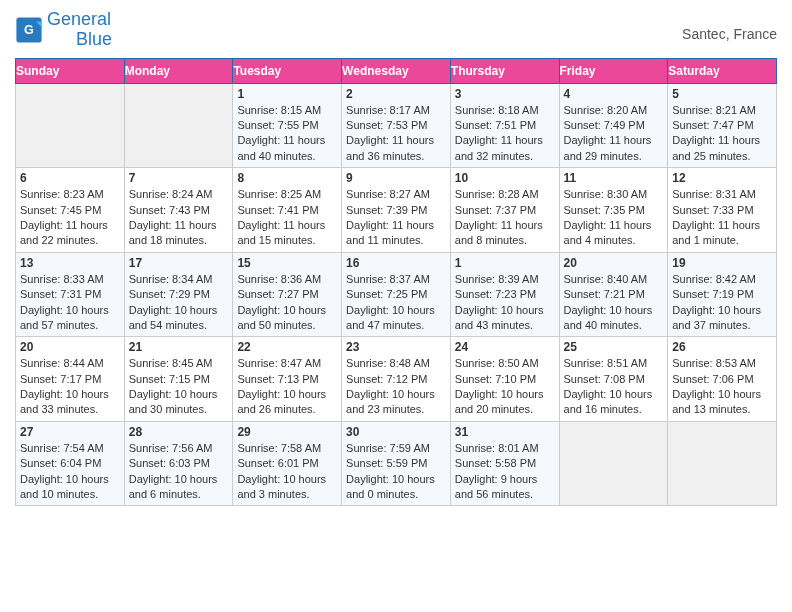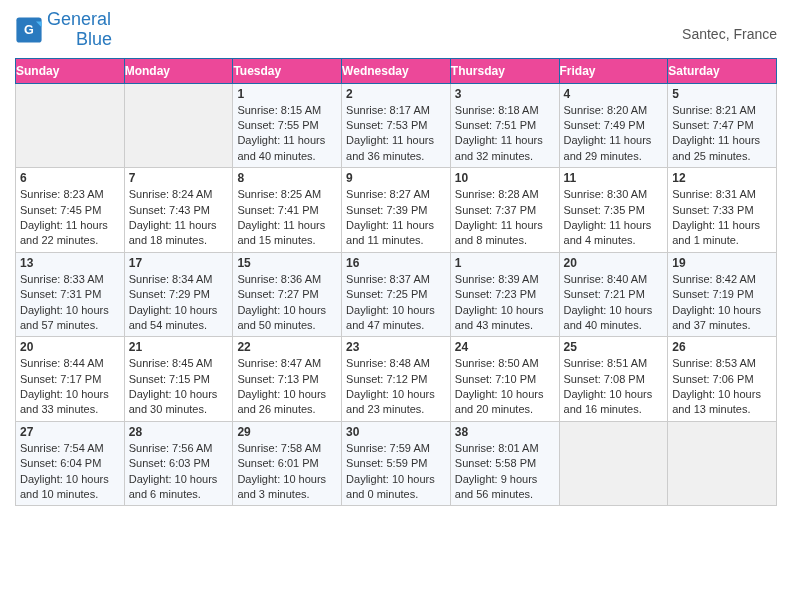--- a/index.html
+++ b/index.html
@@ -257,21 +257,21 @@
           </td>
           <td>
             <span class="day-num">29</span>
             <div class="cell-detail">Sunrise: 7:58 AM<br>Sunset: 6:01 PM<br>Daylight: 10 hours and 3 minutes.</div>
           </td>
           <td>
             <span class="day-num">30</span>
             <div class="cell-detail">Sunrise: 7:59 AM<br>Sunset: 5:59 PM<br>Daylight: 10 hours and 0 minutes.</div>
           </td>
           <td>
-            <span class="day-num">38</span>
+            <span class="day-num">31</span>
             <div class="cell-detail">Sunrise: 8:01 AM<br>Sunset: 5:58 PM<br>Daylight: 9 hours and 56 minutes.</div>
           </td>
           <td class="empty-cell"></td>
           <td class="empty-cell"></td>
         </tr>
       </tbody>
   </table>
 </div>
 
 </body></html>

